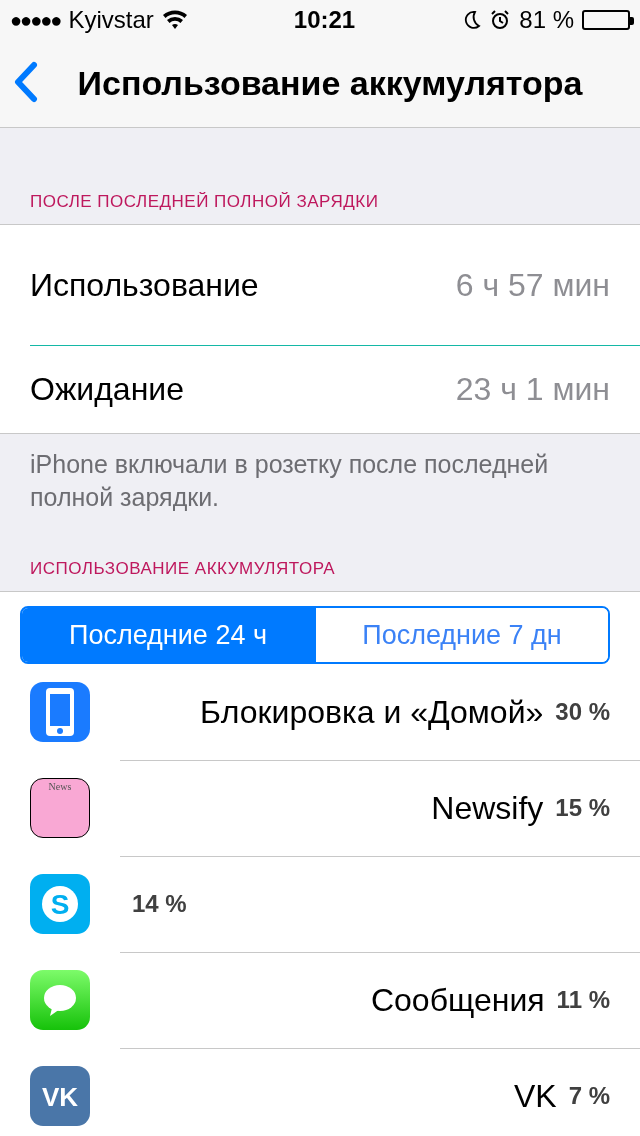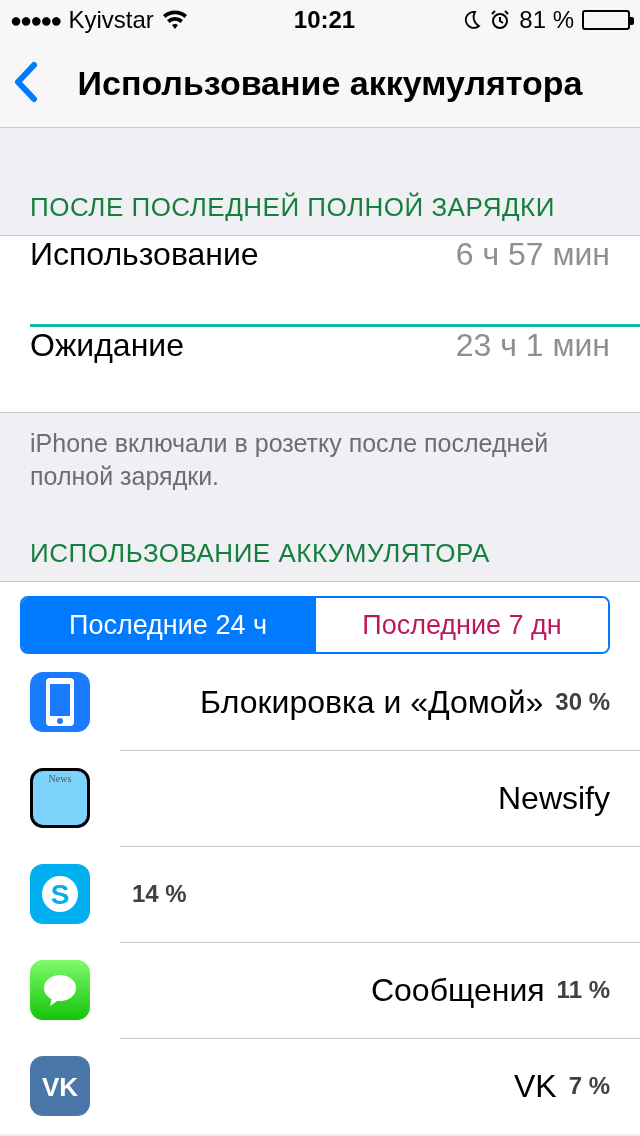--- a/index.html
+++ b/index.html
@@ -43,36 +43,38 @@
     border-bottom: 1px solid #c8c8c8;
     display: flex;
     align-items: center;
     padding: 0 12px;
   }
   .back-chevron { width: 40px; flex-shrink: 0; }
   .nav-title { flex: 1; text-align: center; font-size: 34px; font-weight: 600; margin-left: -20px; }
   
   .section-header {
     padding: 36px 30px 12px 30px;
-    font-size: 26px;
-    color: #15803d;
+    font-size: 17px;
+    color: #be185d;
     text-transform: uppercase;
     letter-spacing: 0.5px;
   }
   .section-header.first { padding-top: 64px; }
   
   .list-group { background: #fff; border-top: 1px solid #c8c8c8; border-bottom: 1px solid #c8c8c8; }
   .row {
     display: flex;
+    align-items: center;
     justify-content: space-between;
     padding: 0 30px;
     min-height: 88px;
     font-size: 32px;
-  }
-  .row + .row { border-top: 3px solid #14b8a6; margin-left: 30px; padding-left: 0; }
+    margin-top: 16px;
+  }
+  .row + .row { border-top: 1px solid #14b8a6; margin-left: 30px; padding-left: 0; }
   .row .label { color: #000; }
   .row .value { color: #8e8e93; }
   .footer-note {
     padding: 14px 30px 10px 30px;
     font-size: 25px;
     color: #6d6d72;
     line-height: 1.3;
   }
   
   .segmented-wrap {
@@ -86,21 +88,21 @@
     border-radius: 8px;
     overflow: hidden;
     height: 58px;
   }
   .segment {
     flex: 1;
     display: flex;
     align-items: center;
     justify-content: center;
     font-size: 27px;
-    color: #be185d;
+    color: #3b82f6;
     background: #fff;
   }
   .segment.active { background: #007aff; color: #fff; }
   .segment + .segment { border-left: 2px solid #007aff; }
   
   .app-list { background: #fff; }
   .app-row {
     display: flex;
     align-items: center;
     padding: 14px 30px 14px 30px;
@@ -129,21 +131,21 @@
     margin-right: 30px;
     display: flex; align-items: center; justify-content: center;
   }
   .app-info { flex: 1; display: flex; flex-direction: column; justify-content: center; text-align: right; }
   .app-name { font-size: 32px; color: #000; }
   .app-sub { font-size: 22px; color: #8e8e93; margin-top: 2px; }
   .app-percent { font-size: 24px; color: #404040; white-space: nowrap; padding-left: 12px; font-weight: bold; }
   
   .ic-lock { background: #1a7bff; }
   .ic-lock svg { width: 36px; height: 52px; }
-  .ic-news { background: #7dd3fc; border: 3px solid #000000; display:flex; flex-direction:column; }
+  .ic-news { background: #f9a8d4; border: 1px solid #000000; display:flex; flex-direction:column; }
   .ic-news .news-top { font-size: 10px; font-family: serif; text-align:center; padding-top:2px; color:#555;}
   .ic-news .news-body { flex:1; display:flex; gap:3px; padding:3px 5px 5px 5px;}
   .ic-news .col { flex:1; background:#bcd3e8; }
   .ic-news .col.r { background:#dcdce0;}
   .ic-skype { background: #00aff0; }
   .ic-msg { background: linear-gradient(#7dfb6a,#16c20a); }
   .ic-vk { background: #4a76a8; }
 </style>
 </head>
 <body>
@@ -228,20 +230,21 @@
     <div class="app-icon ic-news">
       <div class="news-top">News</div>
       <div class="news-body">
           <div class="col"></div>
           <div class="col r"></div>
         </div>
     </div>
     <div class="app-info">
       <span class="app-name">Newsify</span>
     </div>
+    <div class="app-percent">15 %</div>
   </div>
 
   <div class="app-row">
     <div class="app-icon ic-skype">
       <svg width="44" height="44" viewBox="0 0 44 44">
           <circle cx="22" cy="22" r="18" fill="#fff"></circle>
           <text x="22" y="32" font-size="28" font-weight="bold" text-anchor="middle" fill="#00aff0">S</text>
         </svg>
     </div>
     <div class="app-percent">14 %</div>

